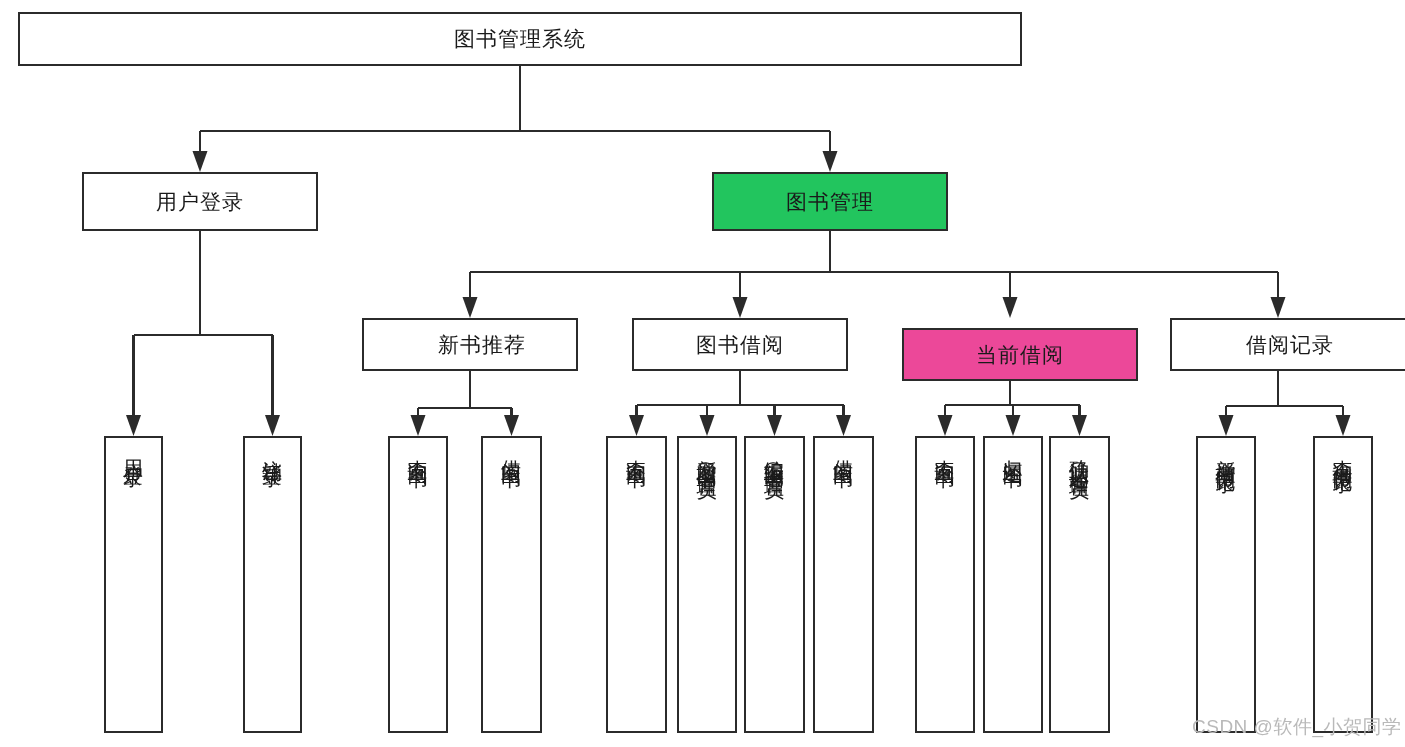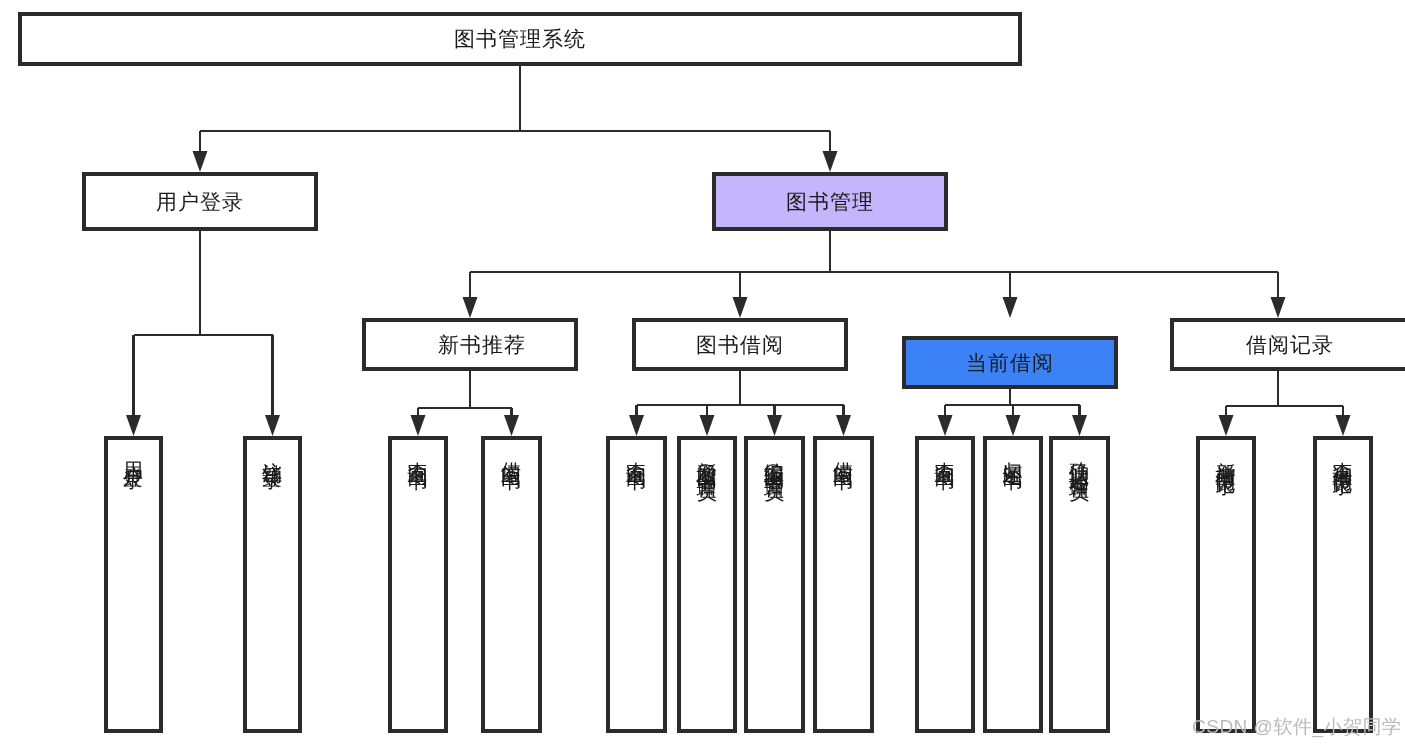--- a/index.html
+++ b/index.html
@@ -20,21 +20,21 @@
   svg#wires {
     position: absolute;
     left: 0;
     top: 0;
     width: 1405px;
     height: 747px;
   }
   .node {
     position: absolute;
     box-sizing: border-box;
-    border: 4px solid #c4b5fd;
+    border: 2px solid #c4b5fd;
     background: #ffffff;
     display: flex;
     align-items: center;
     justify-content: center;
     color: #1a1a1a;
   }
   .node.horizontal {
     font-size: 21px;
     letter-spacing: 1px;
   }
@@ -121,30 +121,30 @@
       <line x1="1343" y1="406" x2="1343" y2="416" stroke="#2b2b2b" stroke-width="2.6" shape-rendering="crispEdges"></line>
       <polygon points="1335.5,415 1350.5,415 1343,436" fill="#2b2b2b"></polygon>
     </svg>
   <div id="nodes-layer">
       <div class="node horizontal" style="left: 18px; top: 12px; width: 1004px; height: 54px; border-color: rgb(43, 43, 43); background: rgb(255, 255, 255); color: rgb(26, 26, 26);">
         <span class="node-label">图书管理系统</span>
       </div>
       <div class="node horizontal" style="left: 82px; top: 172px; width: 236px; height: 59px; border-color: rgb(43, 43, 43); background: rgb(255, 255, 255); color: rgb(26, 26, 26);">
         <span class="node-label">用户登录</span>
       </div>
-      <div class="node horizontal" style="left: 712px; top: 172px; width: 236px; height: 59px; border-color: rgb(43, 43, 43); background: #c4b5fd; color: rgb(26, 26, 26);">
+      <div class="node horizontal" style="left: 712px; top: 172px; width: 236px; height: 59px; border-color: rgb(43, 43, 43); background: #22c55e; color: rgb(26, 26, 26);">
         <span class="node-label">图书管理</span>
       </div>
       <div class="node horizontal" style="left: 362px; top: 318px; width: 216px; height: 53px; border-color: rgb(43, 43, 43); background: rgb(255, 255, 255); color: rgb(26, 26, 26); padding-left: 24px;">
         <span class="node-label">新书推荐</span>
       </div>
       <div class="node horizontal" style="left: 632px; top: 318px; width: 216px; height: 53px; border-color: rgb(43, 43, 43); background: rgb(255, 255, 255); color: rgb(26, 26, 26);">
         <span class="node-label">图书借阅</span>
       </div>
-      <div class="node horizontal" style="left: 902px; top: 336px; width: 216px; height: 53px; border-color: rgb(43, 43, 43); background: #3b82f6; color: rgb(26, 26, 26);">
+      <div class="node horizontal" style="left: 902px; top: 328px; width: 236px; height: 53px; border-color: rgb(43, 43, 43); background: #ec4899; color: rgb(26, 26, 26);">
         <span class="node-label">当前借阅</span>
       </div>
       <div class="node horizontal" style="left: 1170px; top: 318px; width: 240px; height: 53px; border-color: rgb(43, 43, 43); background: rgb(255, 255, 255); color: rgb(26, 26, 26);">
         <span class="node-label">借阅记录</span>
       </div>
       <div class="node vertical" style="left: 104px; top: 436px; width: 59px; height: 297px; border-color: rgb(43, 43, 43); background: rgb(255, 255, 255); color: rgb(26, 26, 26);">
         <span class="vtext">用户登录</span>
       </div>
       <div class="node vertical" style="left: 243px; top: 436px; width: 59px; height: 297px; border-color: rgb(43, 43, 43); background: rgb(255, 255, 255); color: rgb(26, 26, 26);">
         <span class="vtext">注销登录</span>

